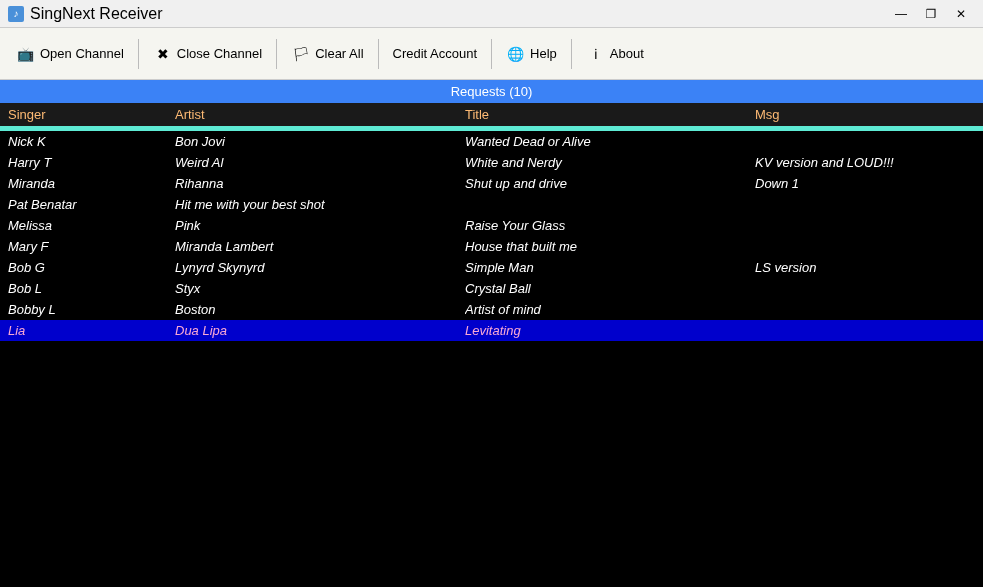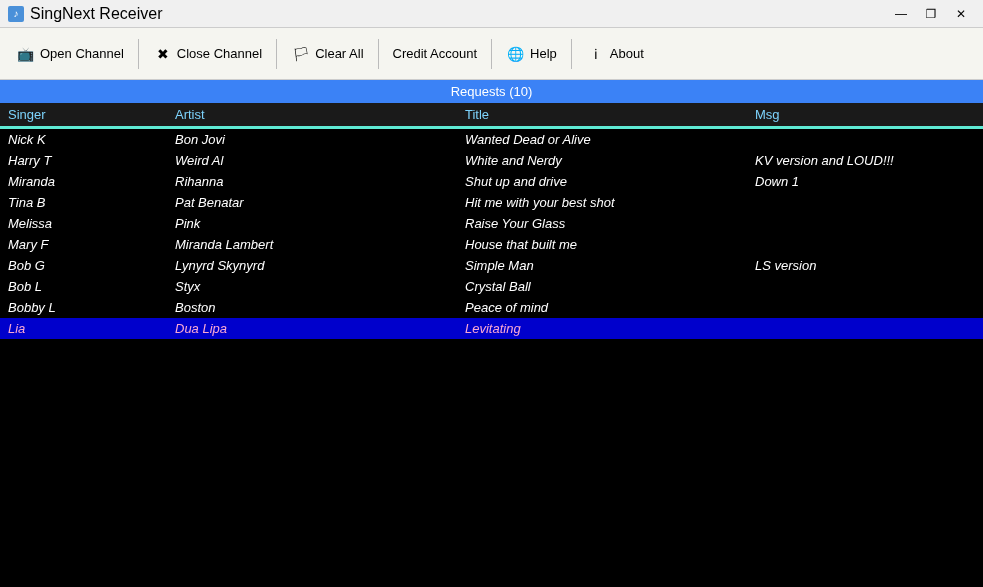--- a/index.html
+++ b/index.html
@@ -100,23 +100,23 @@
       text-align: center;
       padding: 4px 0;
       font-size: 13px;
     }
 
     .table-header {
       background: #1a1a1a;
       display: grid;
       grid-template-columns: 167px 290px 290px 1fr;
       padding: 4px 8px;
-      color: #7dd3fc;
-      font-size: 13px;
-      border-bottom: 3px solid #5eead4;
+      color: #fdba74;
+      font-size: 13px;
+      border-bottom: 5px solid #5eead4;
     }
     .table-header span { font-weight: normal; }
 
     .table-body {
       background: #000;
       overflow-y: auto;
     }
     .table-row {
       display: grid;
       grid-template-columns: 167px 290px 290px 1fr;
@@ -203,21 +203,20 @@
     <span>White and Nerdy</span>
     <span>KV version and LOUD!!!</span>
   </div>
     <div class="table-row">
     <span>Miranda</span>
     <span>Rihanna</span>
     <span>Shut up and drive</span>
     <span>Down 1</span>
   </div>
     <div class="table-row">
-    <span>Tina B</span>
     <span>Pat Benatar</span>
     <span>Hit me with your best shot</span>
     <span></span>
   </div>
     <div class="table-row">
     <span>Melissa</span>
     <span>Pink</span>
     <span>Raise Your Glass</span>
     <span></span>
   </div>
@@ -235,21 +234,21 @@
   </div>
     <div class="table-row">
     <span>Bob L</span>
     <span>Styx</span>
     <span>Crystal Ball</span>
     <span></span>
   </div>
     <div class="table-row">
     <span>Bobby L</span>
     <span>Boston</span>
-    <span>Peace of mind</span>
+    <span>Artist of mind</span>
     <span></span>
   </div>
     <div class="table-row selected">
     <span>Lia</span>
     <span>Dua Lipa</span>
     <span>Levitating</span>
     <span></span>
   </div>
   </div>
 

